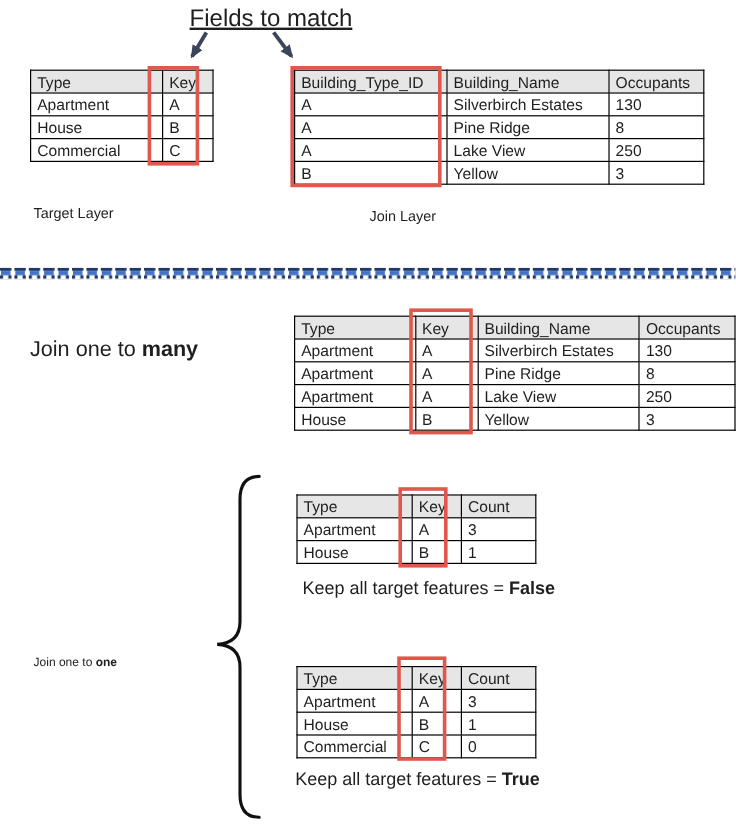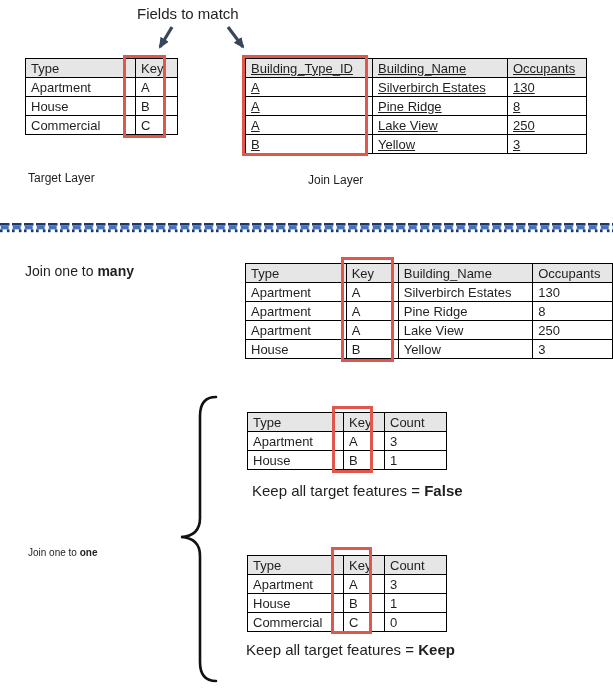--- a/index.html
+++ b/index.html
@@ -27,21 +27,21 @@
     border:1px solid #000;height:18px;padding:0 2px 0 5px;text-align:left;
     font-weight:normal;vertical-align:middle;white-space:nowrap;overflow:hidden;
     line-height:17px;
   }
   table.tbl th{background:var(--header-gray);}
 
   #tbl-target{left:25px;top:58px;}
   #tbl-target th:nth-child(1){width:102px}
   #tbl-target th:nth-child(2){width:34px}
 
-  #tbl-join{left:245px;top:58px;text-decoration:underline;}
+  #tbl-join{left:245px;top:58px;}
   #tbl-join th:nth-child(1){width:119px}
   #tbl-join th:nth-child(2){width:127px}
   #tbl-join th:nth-child(3){width:71px}
 
   #tbl-many{left:245px;top:263px;}
   #tbl-many th:nth-child(1){width:97px}
   #tbl-many th:nth-child(2){width:47px}
   #tbl-many th:nth-child(3){width:129px}
   #tbl-many th:nth-child(4){width:73px}
 
@@ -54,24 +54,24 @@
   .redbox{
     position:absolute;border:3px solid var(--highlight-red);
     box-sizing:border-box;pointer-events:none;background:transparent;
   }
   #red-target{left:123px;top:55px;width:43px;height:83px}
   #red-join{left:242px;top:55px;width:126px;height:101px}
   #red-many{left:341px;top:257px;width:53px;height:105px}
   #red-false{left:332px;top:406px;width:41px;height:67px}
   #red-true{left:331px;top:547px;width:41px;height:87px}
 
-  #fields-label{left:137px;top:5px;font-size:15px;}
+  #fields-label{left:158px;top:5px;font-size:20px;text-decoration:underline;}
   #target-layer-label{left:28px;top:171px;font-size:12px;}
   #join-layer-label{left:308px;top:173px;font-size:12px;}
-  #otm-label{left:25px;top:263px;font-size:14px;}
+  #otm-label{left:25px;top:281px;font-size:18px;}
   #oto-label{left:28px;top:547px;font-size:10px;}
   #keep-false-label{left:252px;top:482px;font-size:15px;}
   #keep-true-label{left:246px;top:641px;font-size:15px;}
 
   #arrows-svg{left:140px;top:24px;}
   #divider-svg{left:0px;top:223px;}
   #brace-svg{left:176px;top:394px;}
 </style>
 </head>
 <body>
@@ -250,13 +250,13 @@
         <td>1</td>
       </tr>
       <tr>
         <td>Commercial</td>
         <td>C</td>
         <td>0</td>
       </tr>
     </tbody>
   </table>
 <div id="red-true" class="redbox"></div>
-<div id="keep-true-label" class="lbl"><span>Keep all target features = </span><b>Keep</b></div>
+<div id="keep-true-label" class="lbl"><span>Keep all target features = </span><b>True</b></div>
 
 </body></html>

